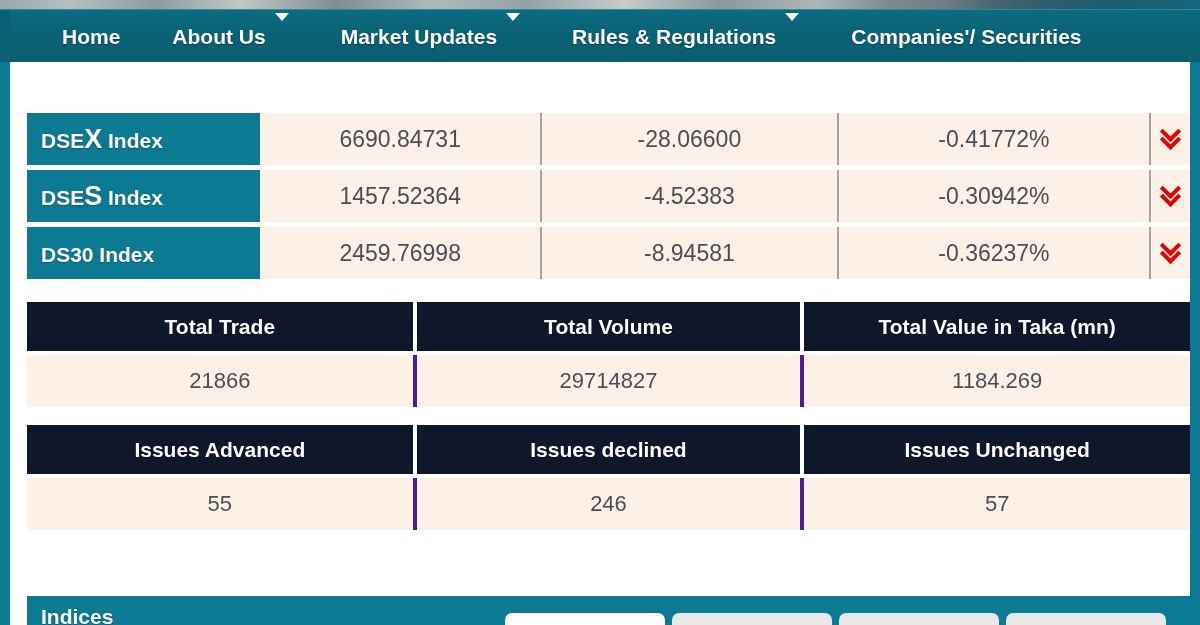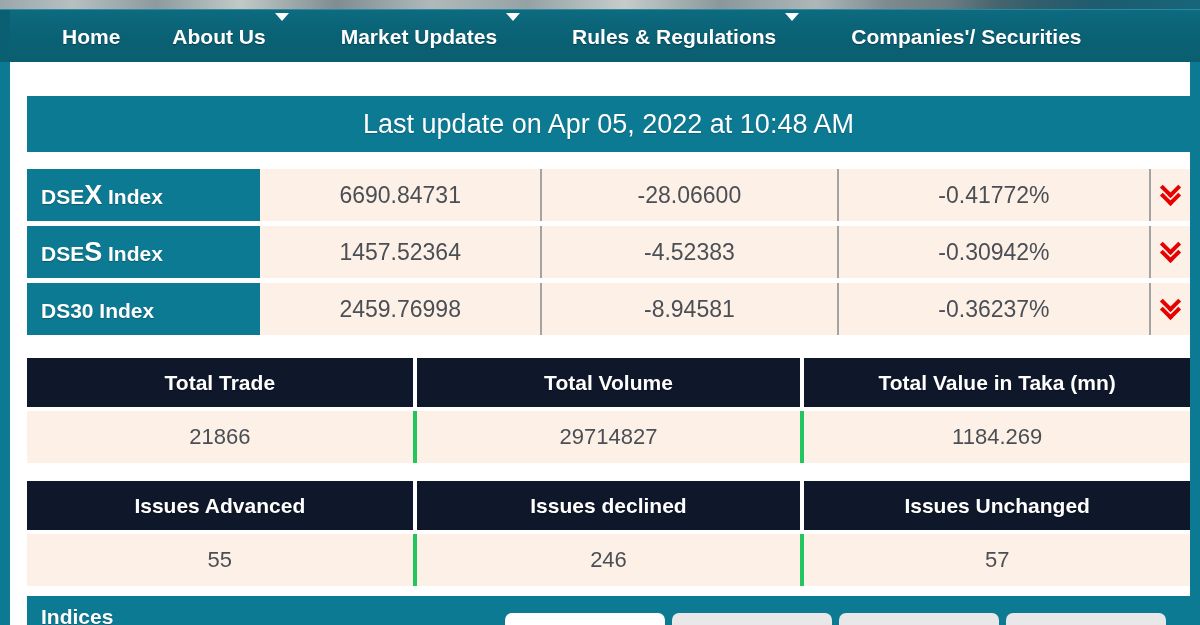--- a/index.html
+++ b/index.html
@@ -176,21 +176,21 @@
     border-bottom: 4px solid #ffffff;
     text-shadow: 0 1px 1px rgba(0,0,0,0.25);
   }
   .stat-table th:last-child { border-right: none; }
   .stat-table td {
     background: #fdf1e7;
     color: #4b4f55;
     font-size: 22px;
     height: 54px;
     text-align: center;
-    border-right: 4px solid #22c55e;
+    border-right: 4px solid #4c1d95;
   }
   .stat-table td:last-child { border-right: none; }
 
   
   #indices-panel {
     position: absolute;
     left: 27px;
     top: 596px;
     width: 1163px;
     height: 29px;
@@ -243,23 +243,20 @@
   <div class="nav-item">
     <span>Companiesʹ/ Securities</span>
   </div>
 </nav>
 
 <div id="page-frame"></div>
 <div id="frame-gap"></div>
 
 <div id="content">
 
-  <div id="last-update-bar">
-    <span>Last update on Apr 05, 2022 at 10:48 AM</span>
-  </div>
 
   <table id="index-table">
     <tbody>
       <tr>
         <td class="idx-label"><span class="sm">DSE</span><span class="big">X</span><span class="sm"> Index</span></td>
         <td class="idx-cell idx-val">6690.84731</td>
         <td class="idx-cell idx-chg">-28.06600</td>
         <td class="idx-cell idx-pct">-0.41772%</td>
         <td class="idx-arrow"><span class="chev-down"></span></td>
       </tr>

